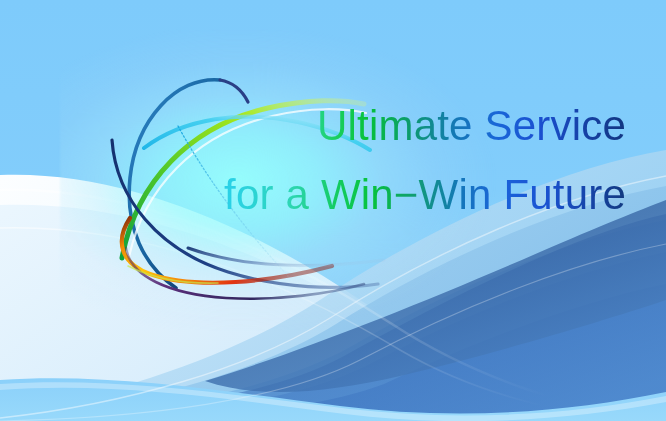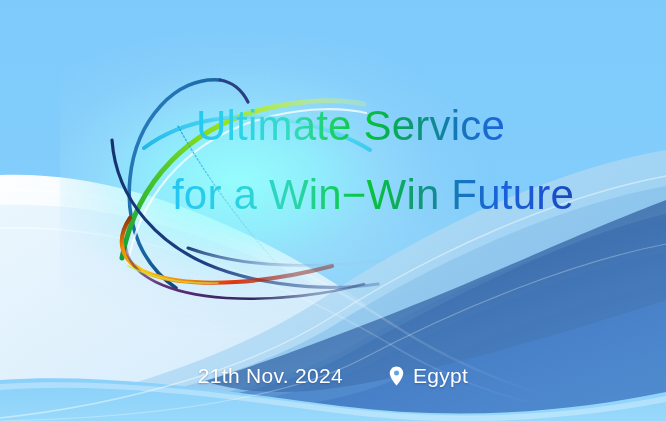--- a/index.html
+++ b/index.html
@@ -25,21 +25,21 @@
   }
 
   
   .headline{
     position:absolute;left:196px;top:104px;width:430px;
     line-height:1.03;font-weight:400;letter-spacing:.2px;
   }
   .hl-line{
     display:block;font-size:42px;white-space:nowrap;
     background-clip:text;-webkit-background-clip:text;
-    color:transparent;-webkit-text-fill-color:transparent;
+    color:transparent;text-align:right;-webkit-text-fill-color:transparent;
   }
   .hl1{
     background-image:linear-gradient(90deg,
       #26C8F0 0%, #2ED4E6 12%, #33DCC0 22%, #19CE5C 33%,
       #06C13A 40%, #0C9A6E 50%, #1479B4 60%, #1A66D8 70%,
       #1A4FD0 80%, #153F9F 92%, #123680 100%);
   }
   .hl2{
     margin-top:26px;margin-left:-24px;
     background-image:linear-gradient(90deg,
@@ -221,25 +221,14 @@
         <path d="M36,214 C60,226 92,232 126,231" stroke="#C6E84E" stroke-opacity=".7" stroke-width="1.6"></path>
       </g>
     </svg>
   </div>
 
   <div class="headline">
     <span class="hl-line hl1">Ultimate Service</span>
     <span class="hl-line hl2">for a Win−Win Future</span>
   </div>
 
-  <div class="meta">
-    <span>21th Nov. 2024</span>
-    <span class="place">
-      <svg class="pin" viewBox="0 0 15 20" aria-hidden="true">
-        <path d="M7.5 0.6 C3.7 0.6 0.8 3.5 0.8 7.2 C0.8 12.1 7.5 19.4 7.5 19.4
-                 C7.5 19.4 14.2 12.1 14.2 7.2 C14.2 3.5 11.3 0.6 7.5 0.6 Z" fill="#FFFFFF"></path>
-        <circle cx="7.5" cy="7.1" r="2.5" fill="#5FA6E0"></circle>
-      </svg>
-      <span>Egypt</span>
-    </span>
-  </div>
 
 </div>
 
 </body></html>

